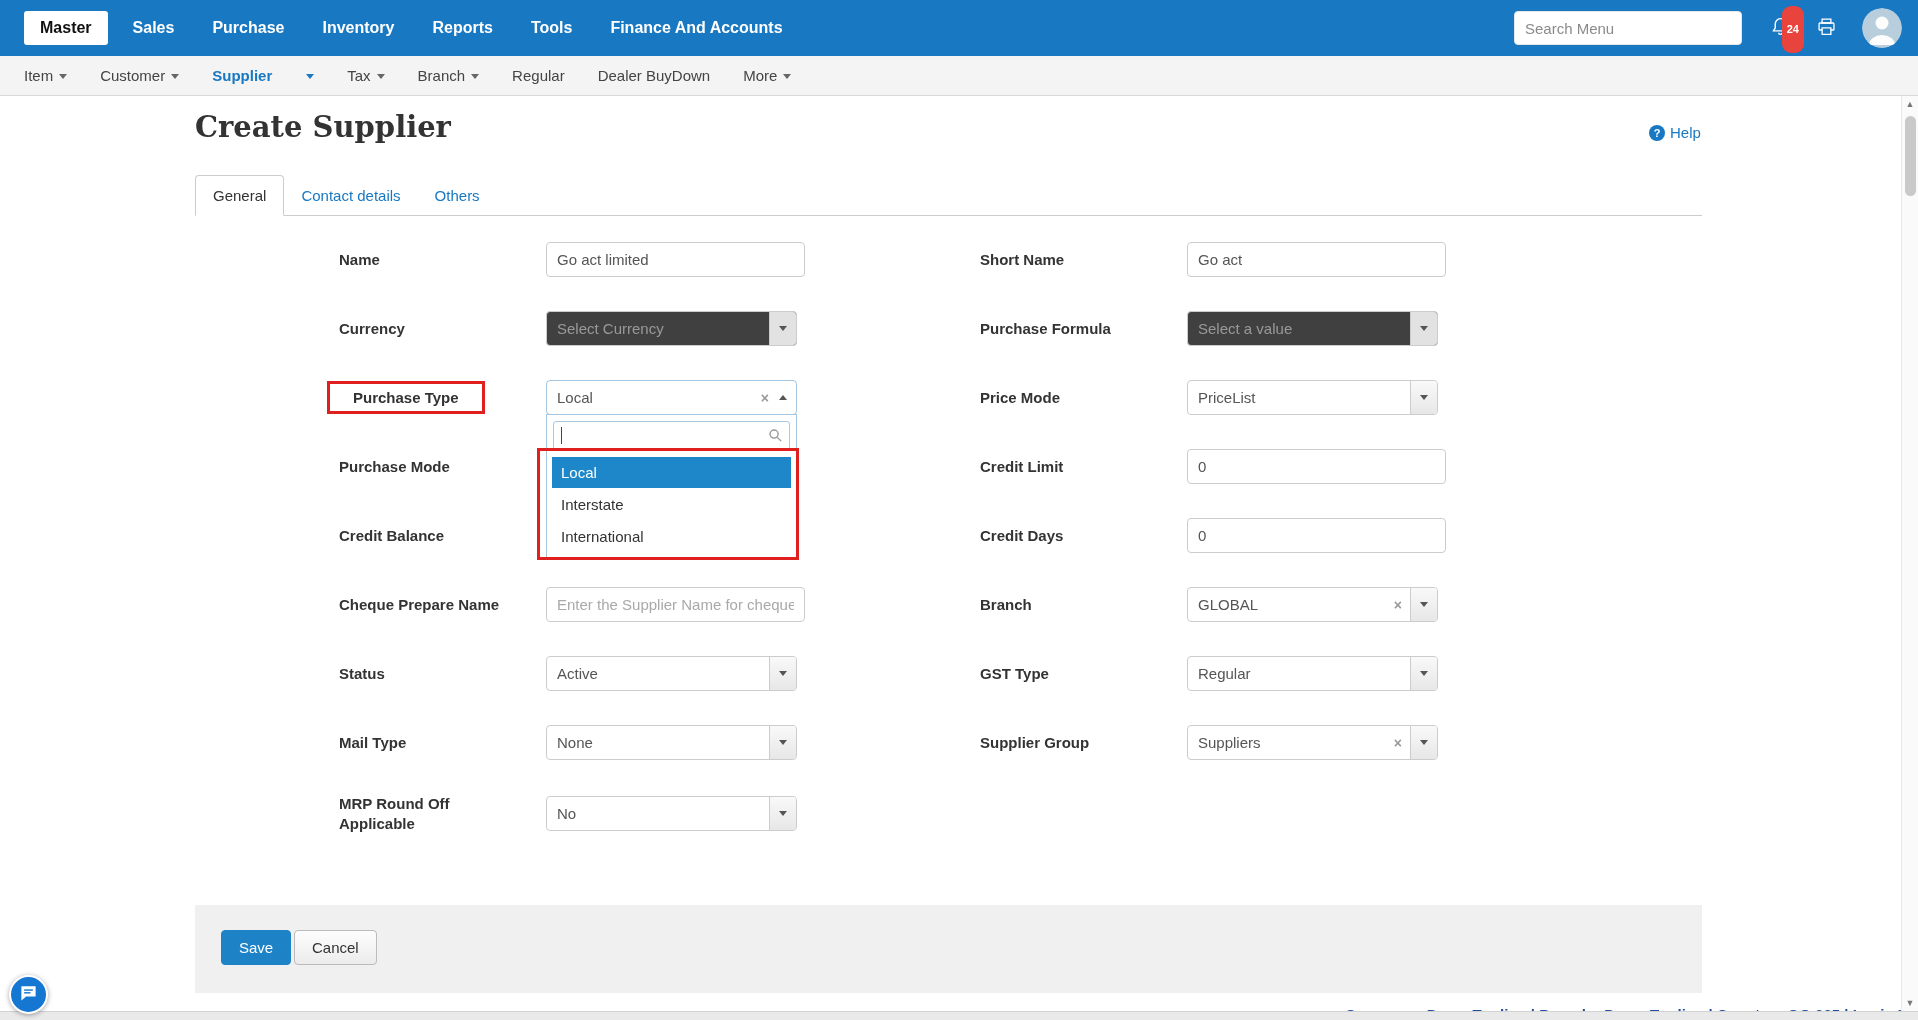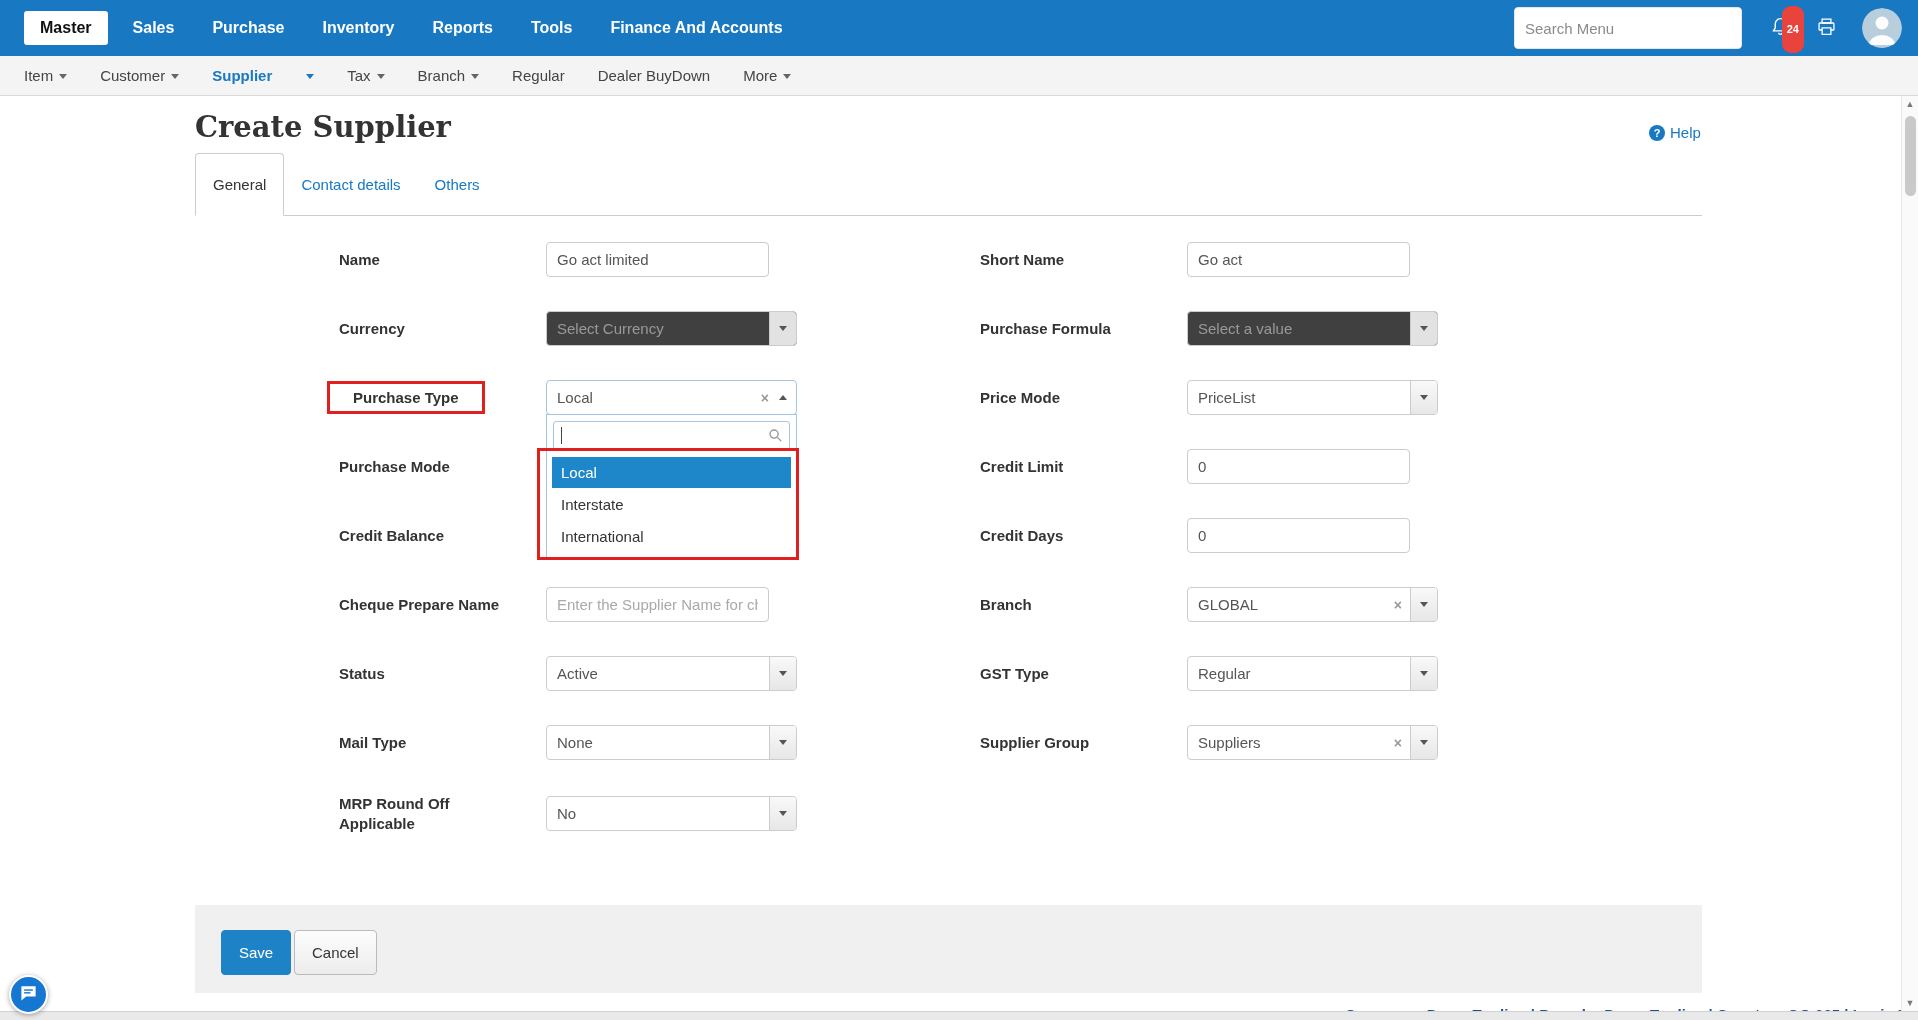--- a/index.html
+++ b/index.html
@@ -5,51 +5,51 @@
   * { box-sizing: border-box; margin: 0; padding: 0; }
   html,body { width:1918px; height:1020px; overflow:hidden; }
   body { font-family: "Liberation Sans", sans-serif; background:#fff; }
   .screen { position:relative; width:1918px; height:1020px; background:#fff; overflow:hidden; }
 
   
   .topnav { position:absolute; left:0; top:0; width:100%; height:56px; background:#1878c2; display:flex; align-items:center; padding:0 16px 0 24px; }
   .tn-item { color:#fff; font-size:16px; font-weight:600; padding:0 19px; cursor:pointer; white-space:nowrap; }
   .tn-item.active { background:#fff; color:#111; font-weight:700; border-radius:3px; padding:8px 16px; margin-right:6px; }
   .tn-right { margin-left:auto; display:flex; align-items:center; }
-  .search-menu { width:228px; height:42px; border:1px solid #e6e6e6; border-radius:4px; padding:0 10px; font-size:15px; color:#444; outline:none; margin-right:28px; font-family:"Liberation Sans",sans-serif; }
+  .search-menu { width:228px; height:34px; border:1px solid #e6e6e6; border-radius:4px; padding:0 10px; font-size:15px; color:#444; outline:none; margin-right:28px; font-family:"Liberation Sans",sans-serif; }
   .search-menu::placeholder { color:#8a8a8a; }
   .icon-btn { position:relative; margin-right:24px; display:flex; align-items:center; cursor:pointer; }
   .badge { position:absolute; top:-9px; right:-13px; background:#e8433c; color:#fff; font-size:11px; font-weight:700; border-radius:9px; padding:18px 5px; line-height:1; }
   .avatar { width:40px; height:40px; border-radius:50%; overflow:hidden; cursor:pointer; }
 
   
   .subnav { position:absolute; left:0; top:56px; width:100%; height:40px; background:#f4f4f4; border-bottom:1px solid #d9d9d9; display:flex; align-items:center; padding:0 24px; }
   .sn-item { display:flex; align-items:center; color:#444; font-size:15px; margin-right:33px; cursor:pointer; white-space:nowrap; }
   .sn-caret { width:0; height:0; border-left:4px solid transparent; border-right:4px solid transparent; border-top:5px solid #666; margin-left:6px; margin-top:2px; }
   .sn-item.active { color:#1878c2; font-weight:700;gap:28px; }
   .sn-item.active .sn-caret { border-top-color:#1878c2; }
 
   
   .page-title { position:absolute; left:195px; top:110px; font-family:"DejaVu Serif", serif; font-size:29px; font-weight:700; color:#333; }
   .help-link { position:absolute; left:1649px; top:124px; color:#1878c2; font-size:15px; display:flex; align-items:center; cursor:pointer; text-decoration:none; }
   .help-q { display:inline-flex; align-items:center; justify-content:center; width:16px; height:16px; border-radius:50%; background:#1878c2; color:#fff; font-size:11px; font-weight:700; margin-right:5px; }
 
   .tabs { position:absolute; left:195px; top:174px; width:1507px; height:42px; border-bottom:1px solid #ccc; display:flex; align-items:flex-end; }
-  .tab { font-size:15px; padding:22px 17px; cursor:pointer; color:#1878c2; }
+  .tab { font-size:15px; padding:11px 17px; cursor:pointer; color:#1878c2; }
   .tab.active { background:#fff; color:#333; border:1px solid #ccc; border-bottom:1px solid #fff; margin-bottom:-1px; border-radius:4px 4px 0 0; }
 
   
   .col { position:absolute; top:242px; }
   .col-left  { left:339px; width:470px; }
   .col-right { left:980px; width:470px; }
   .frow { display:flex; align-items:center; min-height:35px; margin-bottom:34px; }
   .lbl { width:165px; margin-right:42px; font-size:15px; font-weight:600; color:#333; line-height:1.3; }
   .label-red { display:inline-block; border:3px solid #e01f1f; padding:4px 23px; margin-left:-12px; }
 
-  .txt { width:223px; height:35px; border:1px solid #ccc; border-radius:4px; padding:0 10px; font-size:15px; color:#555; background:#fff; outline:none; font-family:"Liberation Sans",sans-serif; }
+  .txt { width:259px; height:35px; border:1px solid #ccc; border-radius:4px; padding:0 10px; font-size:15px; color:#555; background:#fff; outline:none; font-family:"Liberation Sans",sans-serif; }
   .txt::placeholder { color:#a9a9a9; }
 
   .field { position:relative; }
   .sel { width:251px; height:35px; border:1px solid #ccc; border-radius:4px; background:#fff; display:flex; align-items:center; cursor:pointer; }
   .sel-text { padding:0 10px; font-size:15px; color:#555; white-space:nowrap; overflow:hidden; }
   .caret-seg { width:27px; align-self:stretch; margin-left:auto; border-left:1px solid #ccc; background:linear-gradient(#f9f9f9,#e7e7e7); display:flex; align-items:center; justify-content:center; border-radius:0 3px 3px 0; }
   .caret-down { width:0; height:0; border-left:4px solid transparent; border-right:4px solid transparent; border-top:5px solid #555; }
   .caret-up { width:0; height:0; border-left:4px solid transparent; border-right:4px solid transparent; border-bottom:5px solid #555; }
   .sel.disabled { background:#404040; }
   .sel.disabled .sel-text { color:#999; }
@@ -65,21 +65,21 @@
   .dd-search input { width:100%; height:29px; border:1px solid #a9c7e0; border-radius:3px; padding:0 26px 0 8px; font-size:14px; color:#333; outline:none; font-family:"Liberation Sans",sans-serif; }
   .dd-cursor { position:absolute; left:14px; top:12px; width:1px; height:17px; background:#444; }
   .dd-mag { position:absolute; right:13px; top:13px; }
   .dd-options { position:relative; padding:2px 0 4px; }
   .dd-opt { height:31px; line-height:31px; margin:1px 5px; padding:0 9px; font-size:15px; color:#333; cursor:pointer; }
   .dd-opt.hl { background:#1d87c9; color:#fff; }
   .dd-redrect { position:absolute; left:-10px; right:-3px; top:-6px; bottom:-3px; border:3px solid #e01f1f; pointer-events:none; }
 
   
   .footer-bar { position:absolute; left:195px; top:905px; width:1507px; height:88px; background:#f0f0f0; }
-  .btn { position:absolute; top:25px; height:45px; border-radius:4px; font-size:15px; padding:0 17px; cursor:pointer; font-family:"Liberation Sans",sans-serif; }
+  .btn { position:absolute; top:25px; height:35px; border-radius:4px; font-size:15px; padding:0 17px; cursor:pointer; font-family:"Liberation Sans",sans-serif; }
   .btn-save { left:26px; background:#1d82c6; border:1px solid #1d82c6; color:#fff; }
   .btn-cancel { left:99px; background:linear-gradient(#fdfdfd,#ececec); border:1px solid #bbb; color:#333; }
 
   
   .status-text { position:absolute; left:1345px; top:1006px; font-size:15px; font-weight:700; color:#1f4e9c; white-space:nowrap; z-index:3; }
   .hstrip { position:absolute; left:0; bottom:0; width:100%; height:9px; background:#e9e9e9; border-top:1px solid #d2d2d2; z-index:4; }
   .vbar { position:absolute; right:0; top:96px; bottom:9px; width:17px; background:#fafafa; border-left:1px solid #e8e8e8; z-index:4; display:flex; flex-direction:column; align-items:center; }
   .vbar .arr { width:17px; height:16px; display:flex; align-items:center; justify-content:center; font-size:9px; color:#777; cursor:pointer; }
   .vbar .thumb { width:11px; height:80px; background:#c9c9c9; border-radius:6px; margin-top:4px; cursor:grab; }
   .vbar .arr.down { margin-top:auto; }

